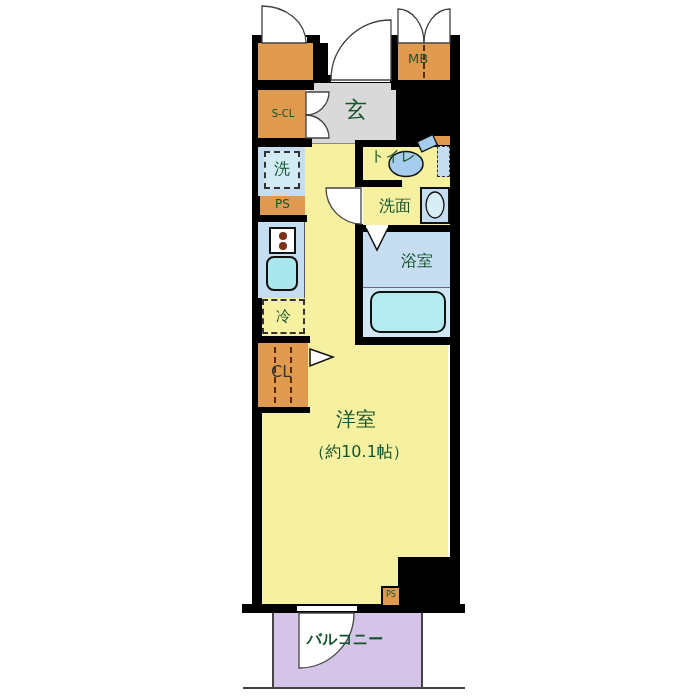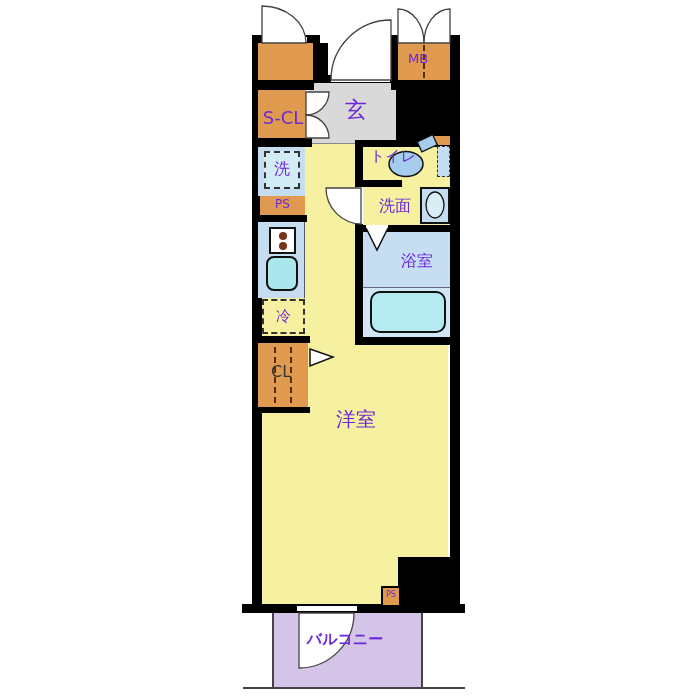--- a/index.html
+++ b/index.html
@@ -2,21 +2,21 @@
 <html><head>
 <meta charset="utf-8">
 <style>
   html,body{margin:0;padding:0;background:#fff;}
   #plan{position:relative;width:700px;height:700px;background:#ffffff;overflow:hidden;
         font-family:"DejaVu Sans",sans-serif;}
   .abs{position:absolute;}
   .wall{position:absolute;background:#000;}
   .thin{position:absolute;background:#444;}
   .open{position:absolute;background:#fff;border-top:1px solid #000;border-bottom:1px solid #000;}
-  .lbl{position:absolute;color:#6d28d9;text-align:center;line-height:1.1;white-space:nowrap;}
+  .lbl{position:absolute;color:#14532d;text-align:center;line-height:1.1;white-space:nowrap;}
   .orange{position:absolute;background:#E09A50;}
   .blue{position:absolute;background:#C5DDF1;}
   .dashedbox{position:absolute;border:2px dashed #333;box-sizing:border-box;}
   svg{position:absolute;left:0;top:0;}
 </style>
 </head>
 <body>
 
 <div id="plan">
 
@@ -100,27 +100,28 @@
     <path d="M361,188 L326,188 A36,36 0 0 0 361,224 Z" fill="#fff" stroke="#444" stroke-width="1.3"></path>
     <polygon points="366,225 388,225 388,228 377,250 366,228" fill="#fff"></polygon>
     <polyline points="366,228 377,250 388,228" fill="none" stroke="#111" stroke-width="1.5"></polyline>
     <path d="M310,349 L333,357 L310,366 Z" fill="#fff" stroke="#111" stroke-width="1.5"></path>
     <rect x="419" y="138" width="17" height="11" fill="#A6CCEE" stroke="#111" stroke-width="1.3" transform="rotate(-25 427 144)"></rect>
     <ellipse cx="406" cy="164" rx="17" ry="12.5" fill="#A6CCEE" stroke="#111" stroke-width="1.5"></ellipse>
     <ellipse cx="435" cy="205" rx="9" ry="13" fill="#D8EEF6" stroke="#111" stroke-width="1.3"></ellipse>
     <path d="M299,613 L299,668 A55,55 0 0 0 354,613 Z" fill="#fff" stroke="#444" stroke-width="1.3"></path>
   </svg>
 
-  <div class="lbl" style="left:258px;top:108px;width:50px;font-size:18px;">S-CL</div>
+  <div class="lbl" style="left:258px;top:108px;width:50px;font-size:10px;">S-CL</div>
   <div class="lbl" style="left:398px;top:52px;width:40px;font-size:13px;">MB</div>
   <div class="lbl" style="left:326px;top:98px;width:60px;font-size:22px;">玄</div>
   <div class="lbl" style="left:362px;top:148px;width:62px;font-size:15px;">トイレ</div>
   <div class="lbl" style="left:264px;top:160px;width:36px;font-size:16px;">洗</div>
   <div class="lbl" style="left:260px;top:198px;width:45px;font-size:12px;">PS</div>
   <div class="lbl" style="left:363px;top:197px;width:64px;font-size:16px;">洗面</div>
   <div class="lbl" style="left:385px;top:252px;width:64px;font-size:16px;">浴室</div>
   <div class="lbl" style="left:262px;top:308px;width:43px;font-size:15px;">冷</div>
   <div class="lbl" style="left:258px;top:363px;width:46px;font-size:16px;color:#333;">CL</div>
   <div class="lbl" style="left:296px;top:408px;width:120px;font-size:20px;font-family:Liberation Serif, serif;">洋室</div>
+  <div class="lbl" style="left:279px;top:443px;width:160px;font-size:16px;">（約10.1帖）</div>
   <div class="lbl" style="left:381px;top:591px;width:20px;font-size:8px;">PS</div>
   <div class="lbl" style="left:290px;top:631px;width:110px;font-size:15px;font-weight:bold;">バルコニー</div>
 
 </div>
 
 </body></html>

